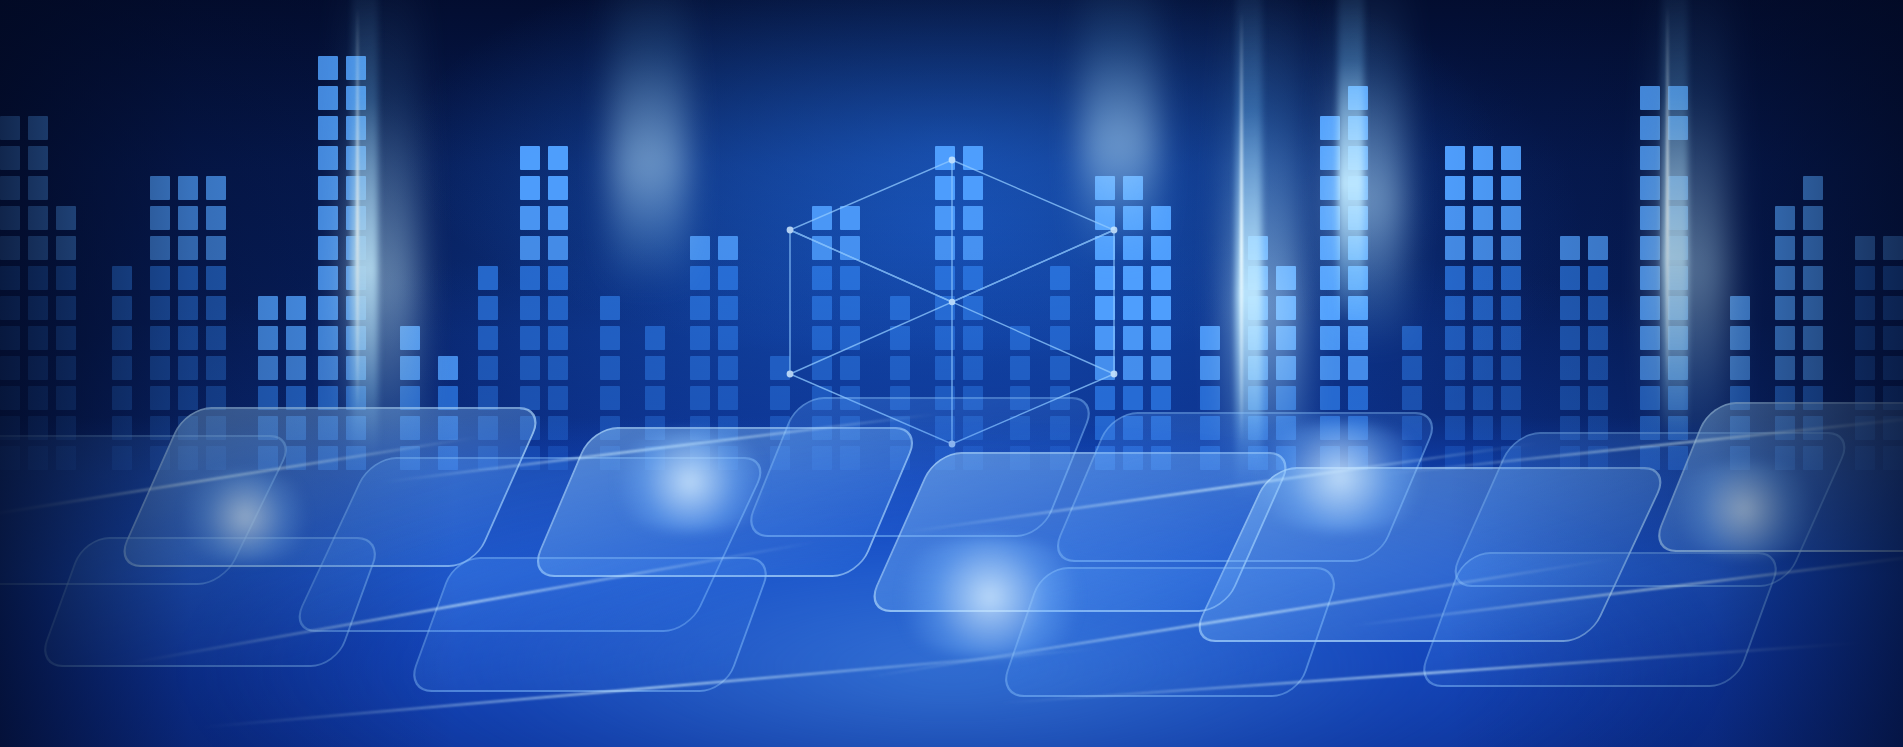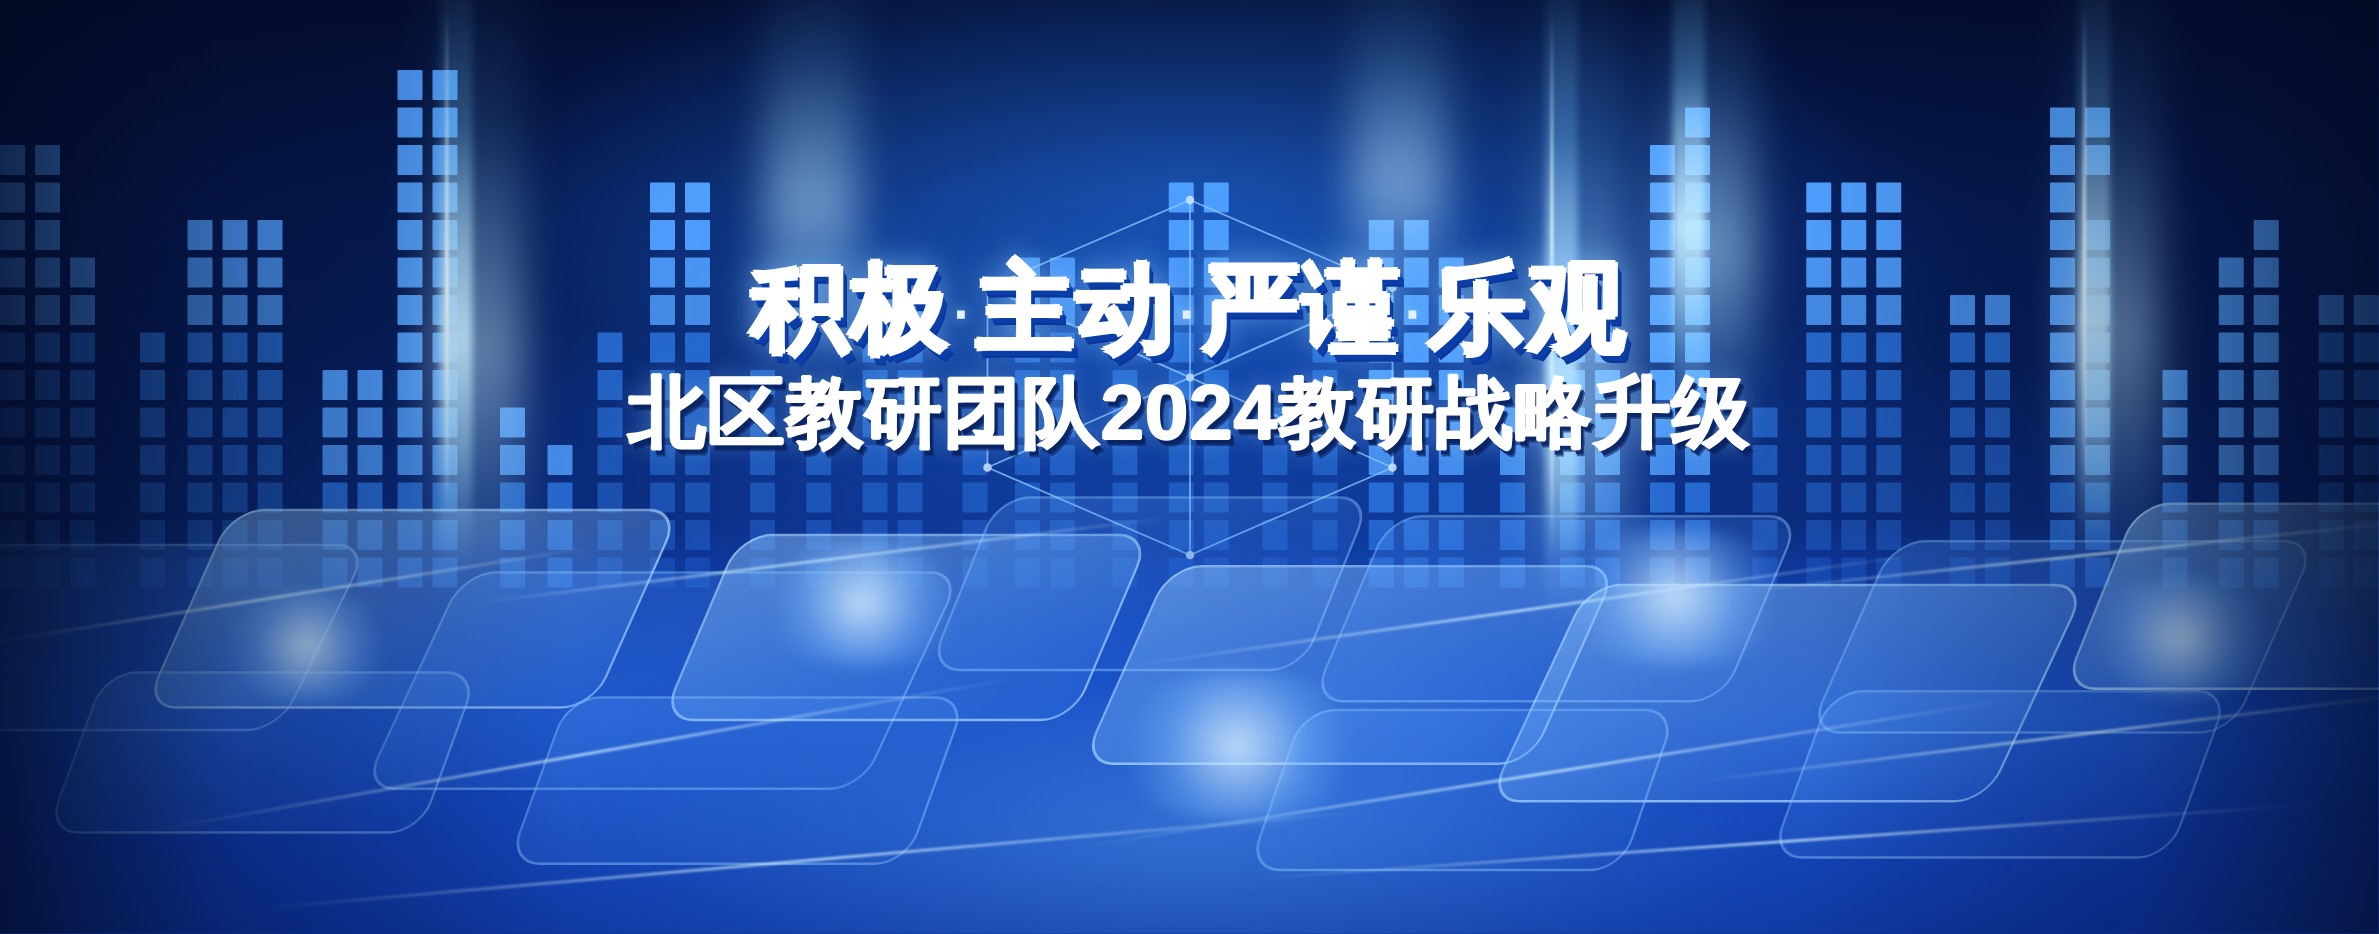--- a/index.html
+++ b/index.html
@@ -1170,19 +1170,17 @@
         <div class="hotspot" style="left: 1240px; top: 5px; width: 200px; height: 110px;"></div>
         <div class="hotspot" style="left: 1660px; top: 45px; width: 170px; height: 95px;"></div>
         <div class="hotspot" style="left: 880px; top: 120px; width: 220px; height: 120px;"></div>
       </div>
   </div>
 
   <div class="edge-dark"></div>
 
   <div class="content">
 
-    <h1 class="title-main" id="titleMain"><span>积极</span><span class="sep">·</span><span>主动</span><span class="sep">·</span><span>严谨</span><span class="sep">·</span><span>乐观</span></h1>
-
-    <h2 class="title-sub">北区教研团队2024教研战略升级</h2>
+
 
 
   </div>
 </div>
 
 </body></html>

